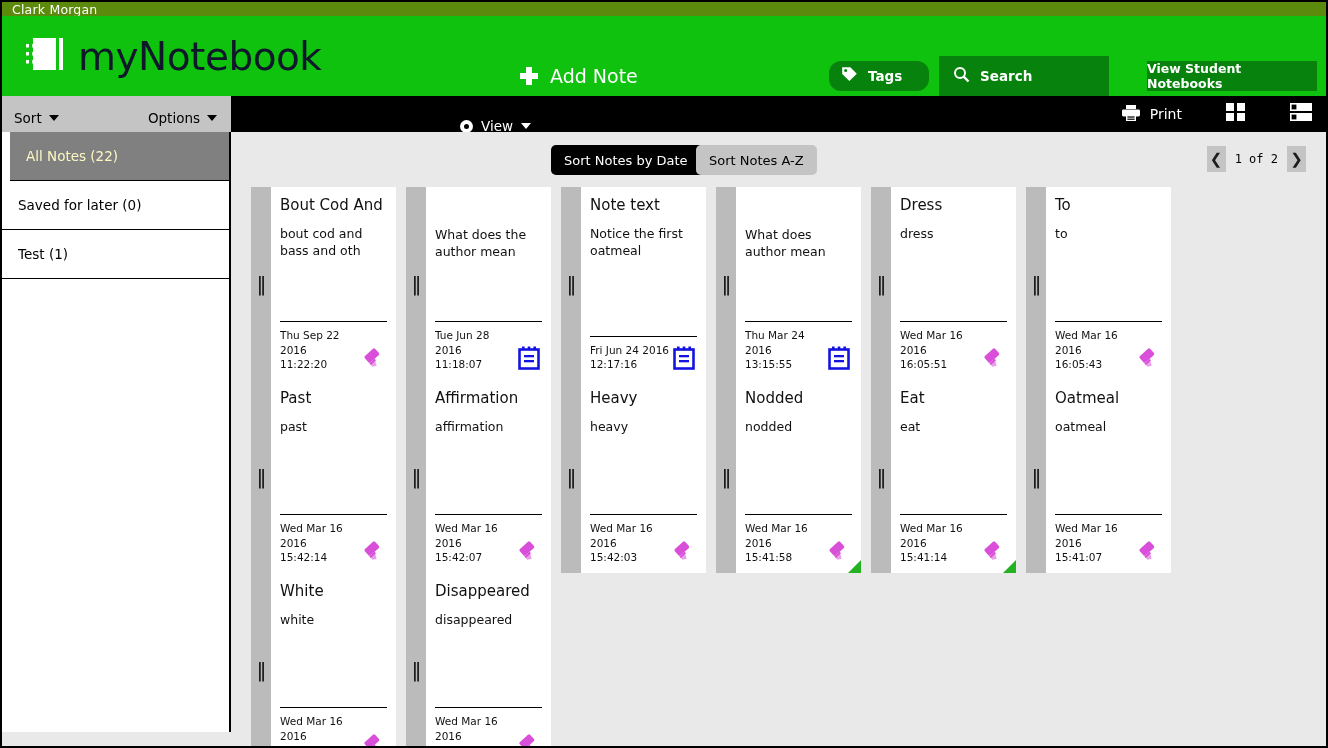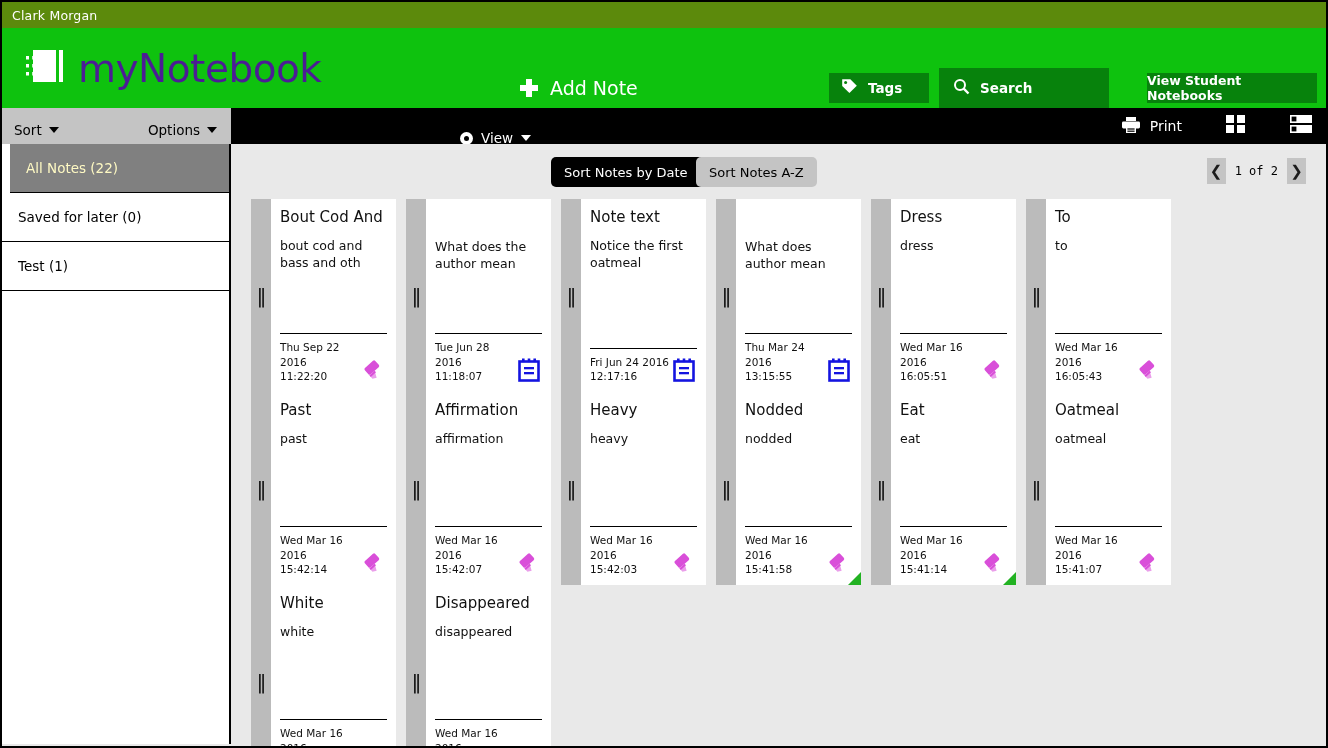--- a/index.html
+++ b/index.html
@@ -12,42 +12,42 @@
   #app {
     position: relative;
     width: 1328px; height: 748px;
     background: #e9e9e9;
     border: 2px solid #000;
     overflow: hidden;
   }
 
   
   .user-strip {
-    height: 26px;
+    height: 14px;
     background: #5c8a0c;
     display: flex; align-items: center;
     padding-left: 10px;
   }
   .user-strip .uname {
     color: #ffffff;
     font-size: 12.5px;
     letter-spacing: .2px;
   }
 
   
   .header {
     position: relative;
     height: 80px;
     background: #0ec20e;
     display: flex; align-items: center;
   }
   .brand { display: flex; align-items: center; padding-left: 18px; }
   .brand-mark { display: block; }
   .brand-text {
-    color: #4c1d95;
+    color: #0f172a;
     font-size: 39px;
     font-weight: 400;
     letter-spacing: -.5px;
     margin-left: 12px;
     line-height: 1;
   }
   .add-note {
     position: absolute; left: 518px; top: 60px;
     transform: translateY(-50%);
     display: flex; align-items: center; gap: 12px;
@@ -64,21 +64,21 @@
   .hdr-btn {
     position: absolute; top: 60px; transform: translateY(-50%);
     background: #07820c;
     color: #ffffff;
     display: flex; align-items: center; gap: 10px;
     font-size: 13.5px; font-weight: bold;
     cursor: pointer;
     border: none;
     font-family: "DejaVu Sans", sans-serif;
   }
-  #tags-button   { left: 827px; width: 100px; height: 30px; padding-left: 12px; }
+  #tags-button   { left: 827px; width: 100px; height: 30px; padding-left: 12px; border-radius: 12px; }
   #search-button { left: 937px; width: 170px; height: 40px; padding-left: 14px; }
   #view-student-button {
     left: 1145px; width: 170px; height: 30px;
     justify-content: flex-end; padding: 0;
     font-size: 12.5px;
   }
 
   
   .toolbar {
     position: relative;

